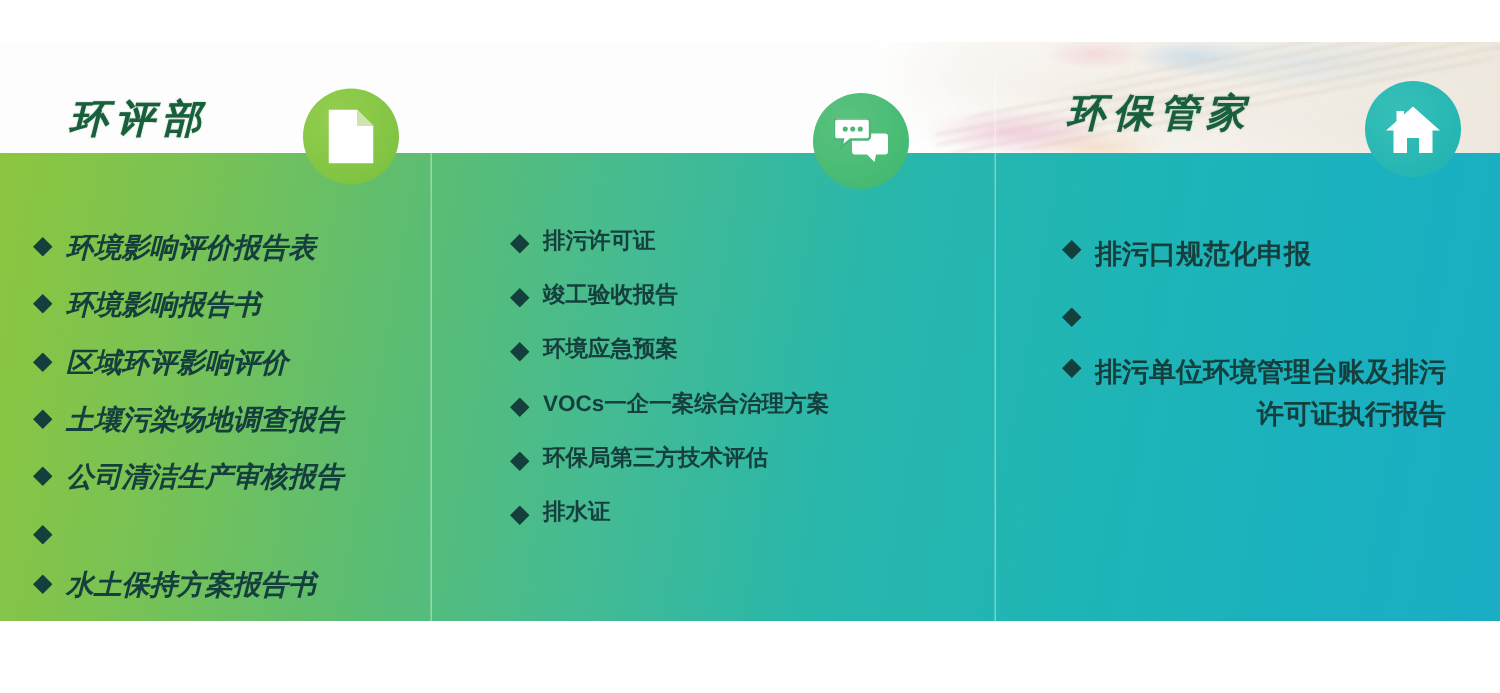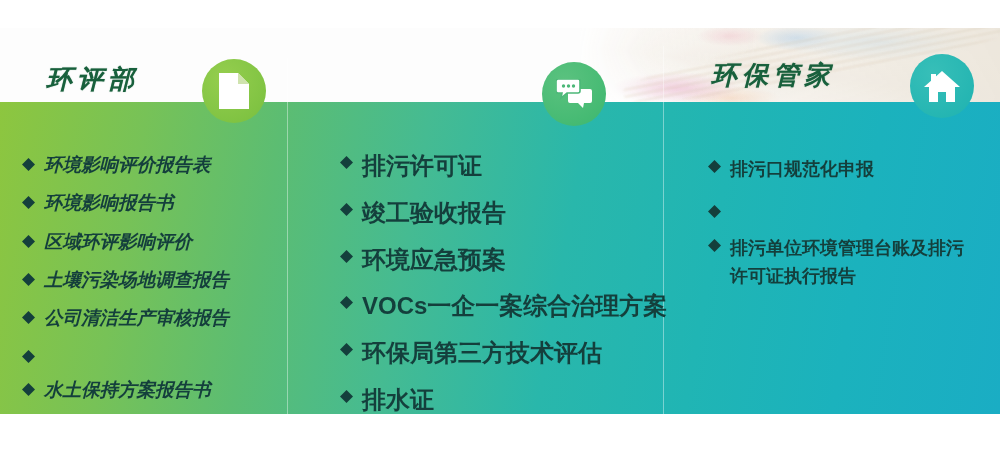--- a/index.html
+++ b/index.html
@@ -172,28 +172,28 @@
     line-height: 1;
     color: #143f3c;
   }
   .bullet svg { display: block; }
   .li-text { white-space: pre-line; }
 
   #list-1 { left: 22px; top: 126px; font-size: 18.5px; font-style: italic; }
   #list-1 li { margin-bottom: 16.5px; }
   #list-1 .bullet { margin-top: 4px; }
 
-  #list-2 { left: 340px; top: 124px; font-size: 24px; }
+  #list-2 { left: 340px; top: 124px; font-size: 15px; }
   #list-2 li { margin-bottom: 18.5px; }
   #list-2 .bullet { margin-top: 4px; }
 
   #list-3 { left: 708px; top: 128px; font-size: 18px; }
   #list-3 li { margin-bottom: 17px; }
   #list-3 .bullet { margin-top: 4px; }
-  #list-3 .li-text { line-height: 1.55; }
+  #list-3 .li-text { line-height: 1.55; text-align: right; }
 </style>
 </head>
 <body>
 
 <div id="poster">
 
   <div class="top-strip">
     <div class="photo-bg"></div>
   </div>
 

